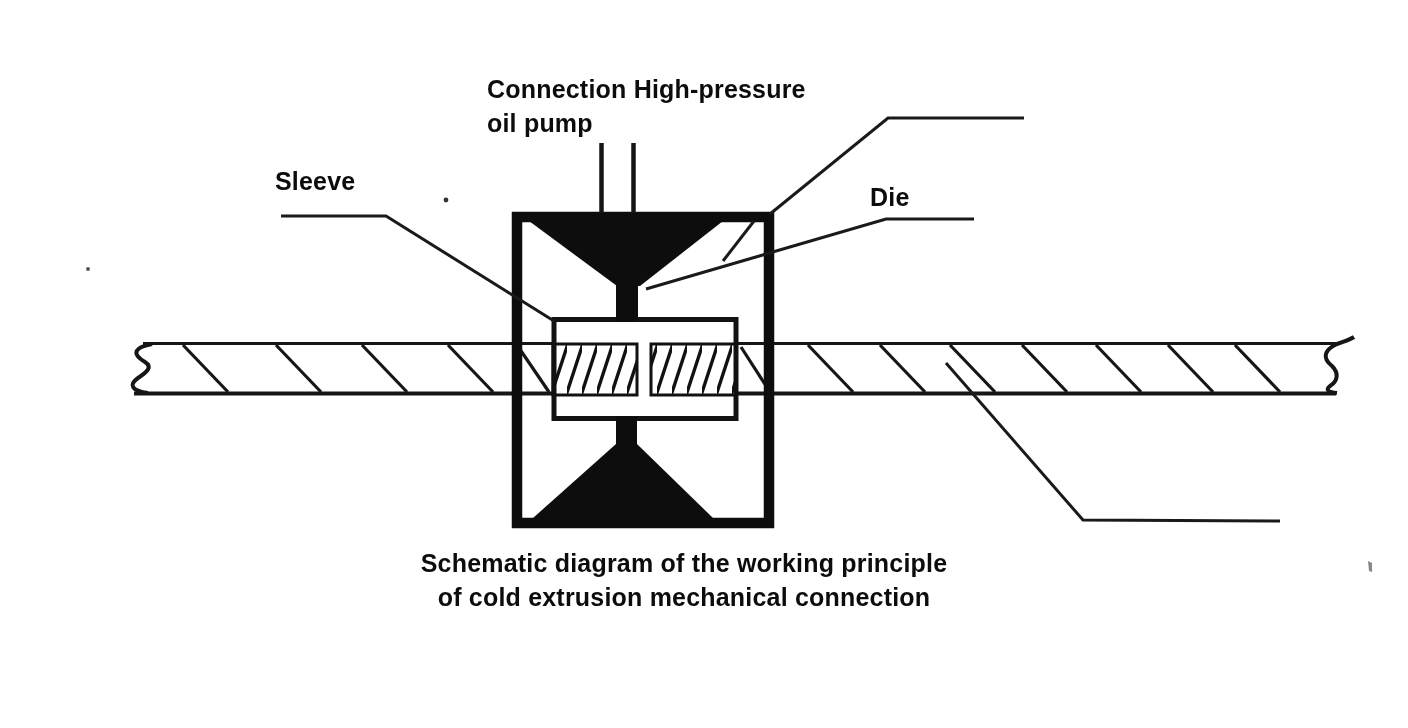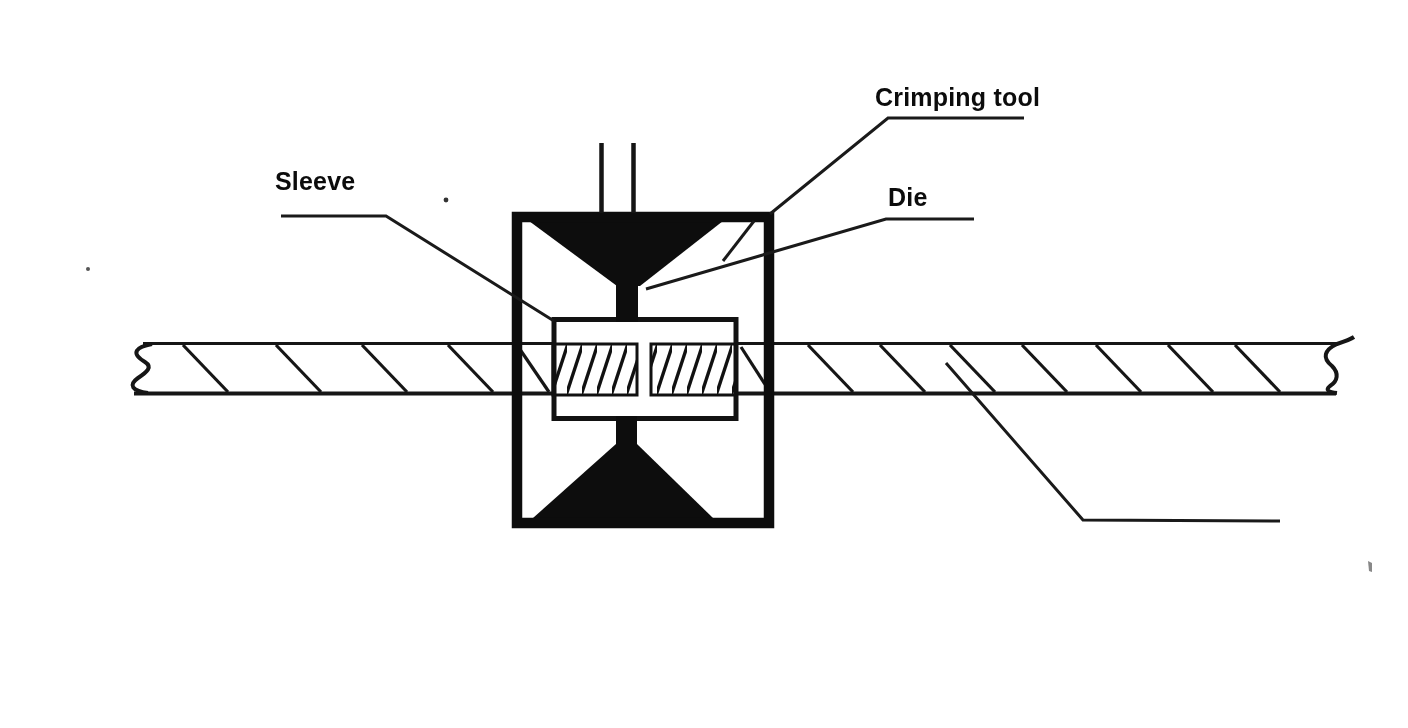--- a/index.html
+++ b/index.html
@@ -22,21 +22,21 @@
     font-weight: bold;
     font-size: 25px;
     color: #0c0c0c;
     letter-spacing: 0.2px;
     white-space: pre-line;
     line-height: 34px;
   }
   .lbl-pump     { left: 487px;  top: 72px;  }
   .lbl-crimping { left: 875px;  top: 80px;  }
   .lbl-sleeve   { left: 275px;  top: 164px; }
-  .lbl-die      { left: 888px;  top: 180px; }
+  .lbl-die      { left: 870px;  top: 180px; }
   .lbl-ribbed   { left: 1094px; top: 480px; }
   .lbl-caption  {
     left: 304px; top: 546px; width: 760px;
     text-align: center;
   }
 </style>
 </head>
 <body>
 
 <div class="stage">
@@ -107,22 +107,25 @@
       <line x1="723" y1="261" x2="754" y2="221"></line>
     </g>
 
     <g fill="#555555">
       <circle cx="88" cy="269" r="2"></circle>
       <circle cx="446" cy="200" r="2.4" fill="#333333"></circle>
       <path d="M 1368,561 l 4,2 l 0,9 l -3,-1 z" fill="#888888"></path>
     </g>
   </svg>
 
+  <div class="lbl lbl-pump">Connection High-pressure
+oil pump</div>
 
-  <div class="lbl lbl-crimping">Crimping tool</div>
 
   <div class="lbl lbl-sleeve">Sleeve</div>
 
   <div class="lbl lbl-die">Die</div>
 
 
+  <div class="lbl lbl-caption">Schematic diagram of the working principle
+of cold extrusion mechanical connection</div>
 
 </div>
 
 </body></html>

